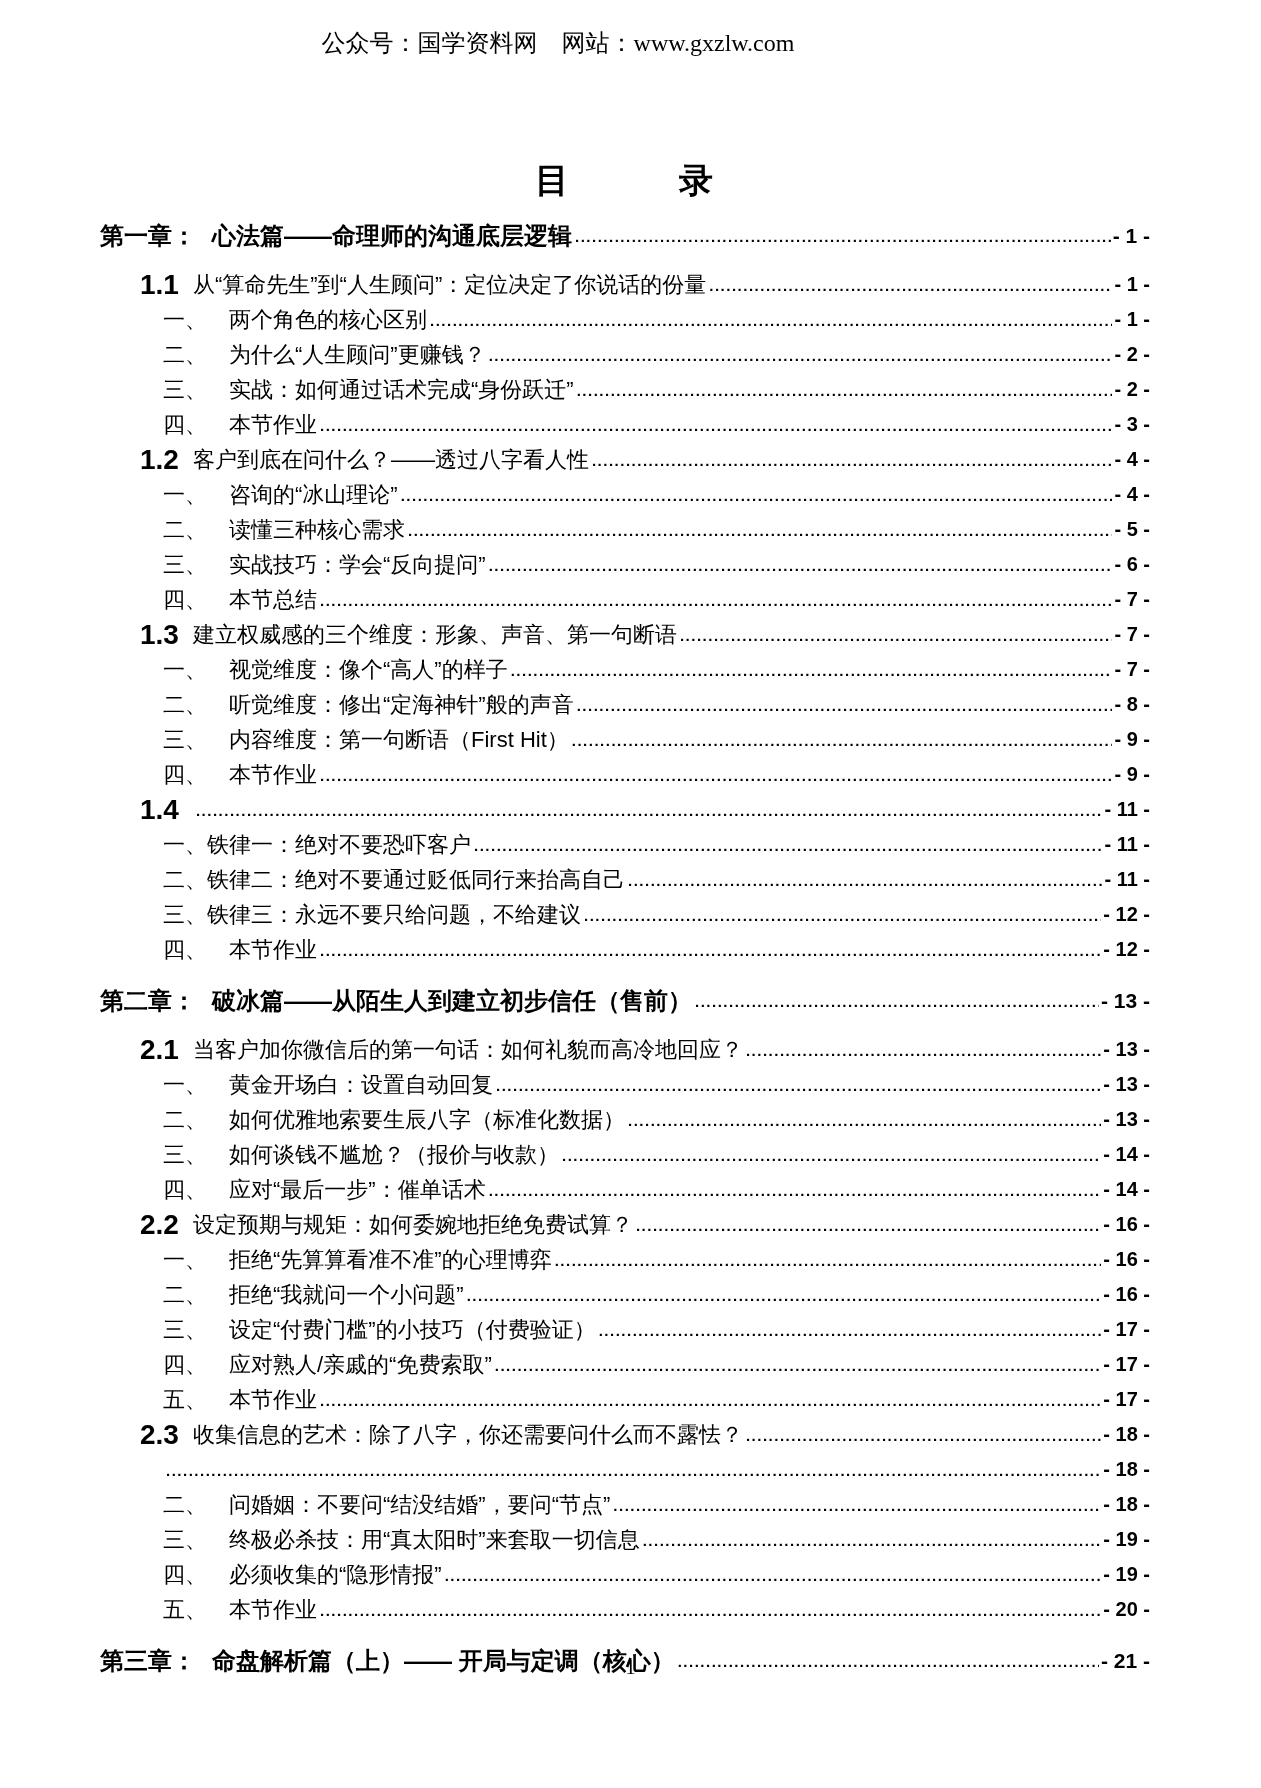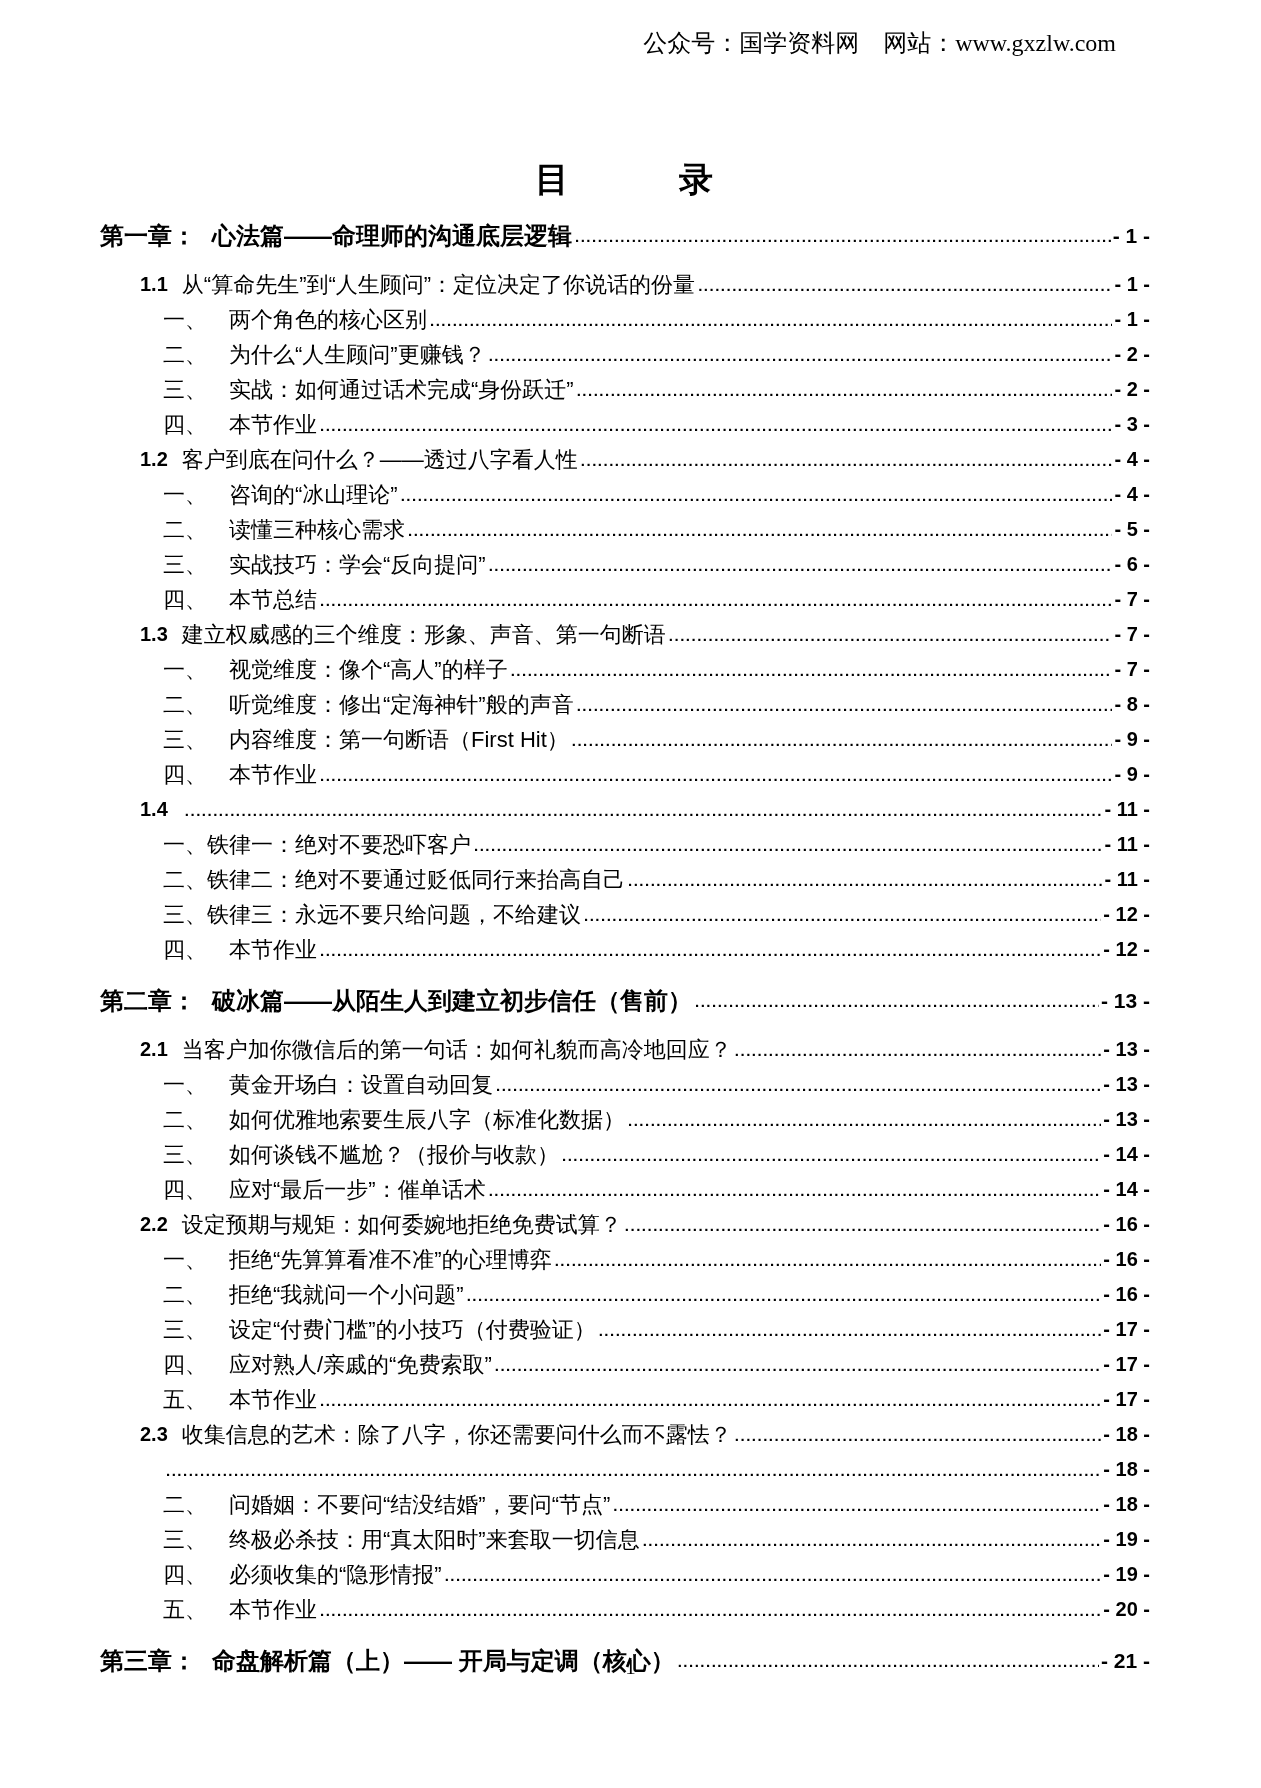--- a/index.html
+++ b/index.html
@@ -13,41 +13,40 @@
     position: relative;
     width: 1261px;
     height: 1788px;
     background: #ffffff;
     overflow: hidden;
   }
   
   .doc-header {
     width: 1116px;
     padding-top: 28px;
-    text-align: right;
+    text-align: center;
     font-family: "Liberation Serif", serif;
     font-size: 24px;
     line-height: 30px;
     white-space: pre;
   }
   
   .content {
     margin-left: 100px;
     width: 1050px;
   }
   .doc-title {
     margin-top: 100px;
     margin-bottom: 10px;
     text-align: center;
     font-size: 34px;
     line-height: 44px;
     font-weight: 700;
     white-space: pre;
     letter-spacing: 2px;
-    font-family: Liberation Serif, serif;
   }
   
   .toc-row {
     display: flex;
     align-items: center;
     font-size: 22px;
     line-height: 33px;
     white-space: pre;
   }
   .toc-chapter {
@@ -59,21 +58,21 @@
   .toc-section { padding-left: 40px; }
   .toc-item    { padding-left: 63px; }
   .toc-num {
     white-space: pre;
   }
   .toc-chapter .toc-num {
     margin-right: 16px;
   }
   .toc-section .toc-num {
     font-weight: 700;
-    font-size: 20px;
+    font-size: 28px;
     margin-right: 14px;
   }
   .toc-text {
     white-space: pre;
     flex: 0 0 auto;
   }
   .toc-dots {
     flex: 1 1 auto;
     overflow: hidden;
     white-space: nowrap;

